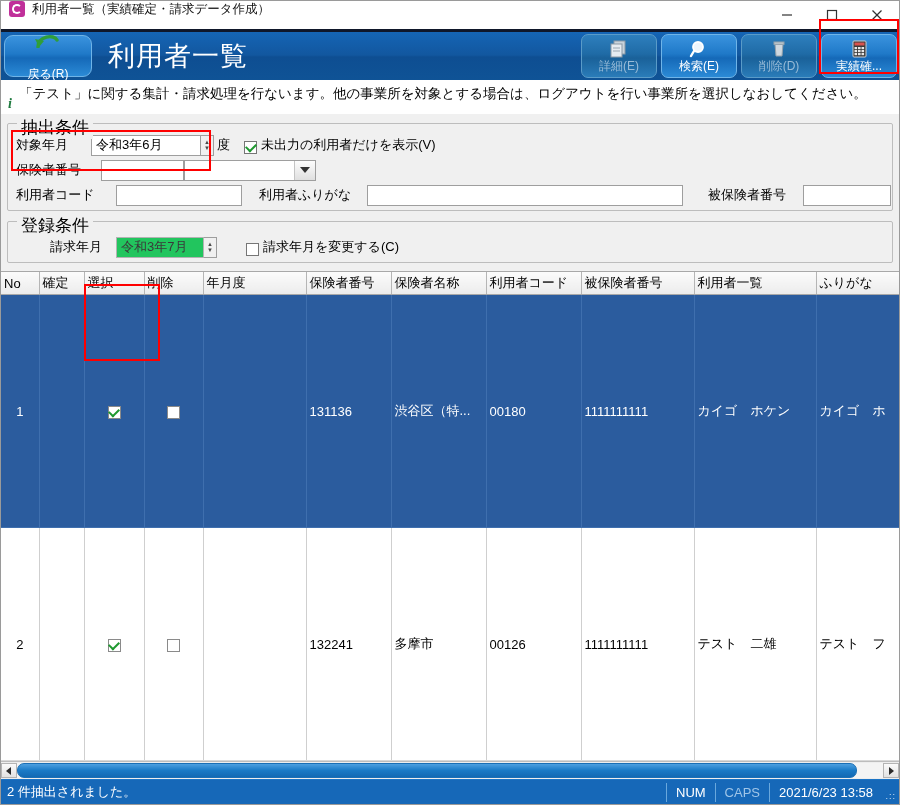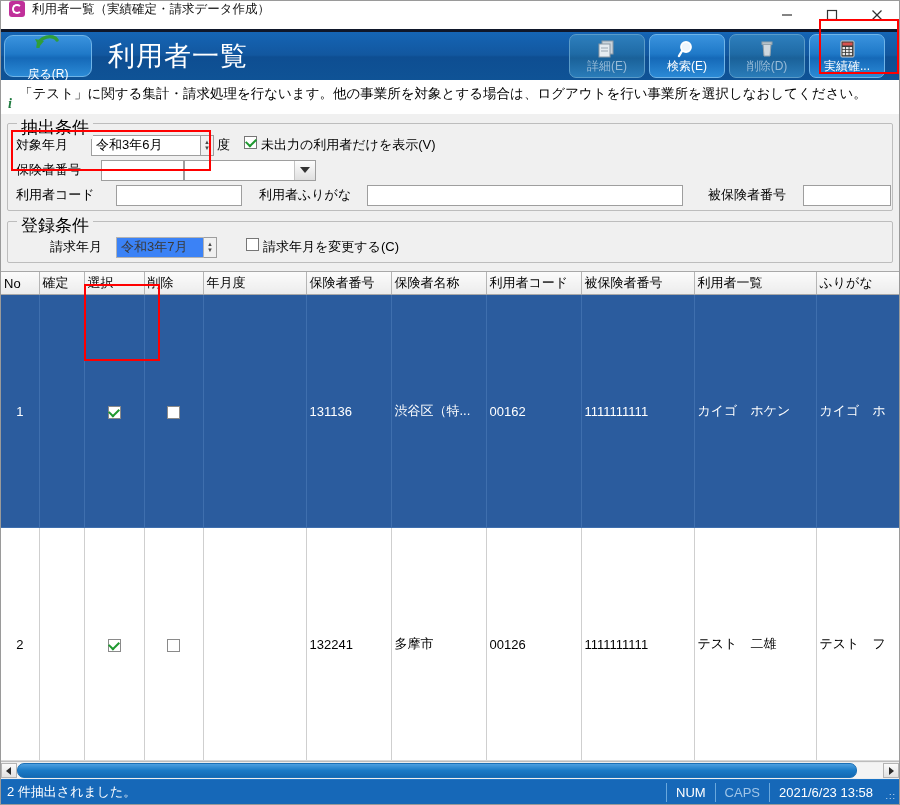--- a/index.html
+++ b/index.html
@@ -114,21 +114,21 @@
     color: #ffffff;
     font-size: 27px;
     margin-left: 16px;
     letter-spacing: 1px;
     white-space: nowrap;
     flex: 1 1 auto;
   }
   .tool-group {
     display: flex;
     align-items: flex-start;
-    margin-right: 14px;
+    margin-right: 2px;
     flex: 0 0 auto;
   }
   .tool-btn {
     width: 76px;
     height: 44px;
     border-radius: 7px;
     display: flex;
     flex-direction: column;
     align-items: center;
     justify-content: center;
@@ -214,21 +214,21 @@
     height: 21px;
     box-sizing: border-box;
     font-size: 13px;
     font-family: "Liberation Sans", "DejaVu Sans", sans-serif;
     padding: 0 4px;
     color: #000;
     outline: none;
     line-height: 19px;
   }
   .tinput.disabled {
-    background: #3b82f6;
+    background: #22c55e;
     color: #3a3a3a;
     border-color: #b3b3b3;
   }
   .spinner {
     width: 13px;
     height: 21px;
     border: 1px solid #9e9e9e;
     border-left: none;
     background: #f0f0f0;
     box-sizing: border-box;
@@ -277,21 +277,21 @@
     width: 8px;
     height: 5px;
     border-left: 2px solid #1f9930;
     border-bottom: 2px solid #1f9930;
     transform: rotate(-45deg);
     margin-top: -2px;
   }
   .chk-label {
     font-size: 13px;
     display: flex;
-    align-items: flex-start;
+    align-items: flex-end;
     white-space: nowrap;
   }
 
   
   .grid-wrap {
     flex: 1 1 auto;
     margin: 8px 0 0 0;
     background: #e6e6e6;
     border-top: 1px solid #a8a8a8;
     display: flex;
@@ -627,21 +627,21 @@
       </thead>
       <tbody>
         <tr class="selected">
           <td class="num">1</td>
           <td></td>
           <td class="ctr"><span class="cell-chk checked"></span></td>
           <td class="ctr"><span class="cell-chk"></span></td>
           <td></td>
           <td>131136</td>
           <td>渋谷区（特...</td>
-          <td>00162</td>
+          <td>00180</td>
           <td>1111111111</td>
           <td>カイゴ　ホケン</td>
           <td>カイゴ　ホ</td>
         </tr>
         <tr>
           <td class="num">2</td>
           <td></td>
           <td class="ctr"><span class="cell-chk checked"></span></td>
           <td class="ctr"><span class="cell-chk"></span></td>
           <td></td>

